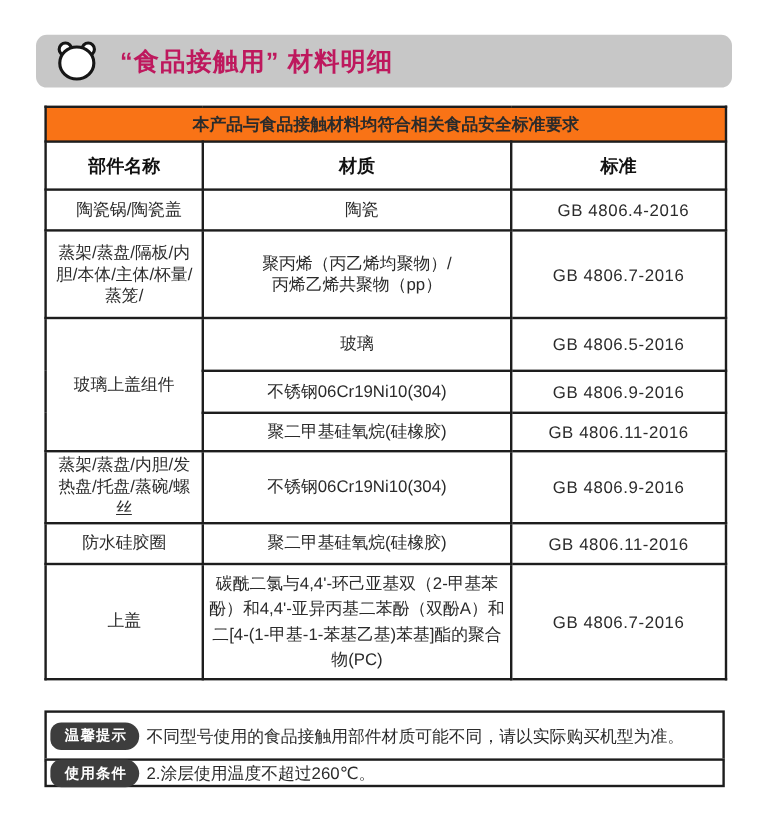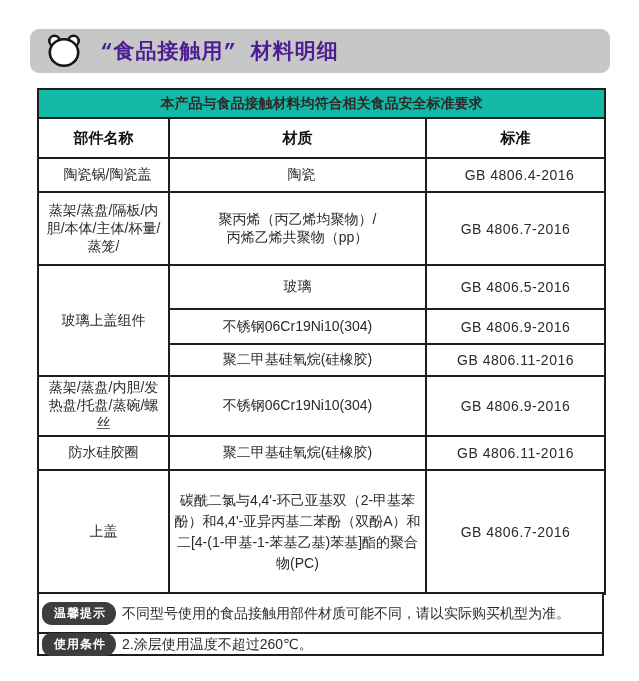--- a/index.html
+++ b/index.html
@@ -12,52 +12,52 @@
     overflow:hidden;
   }
   
   .header-bar{
     position:absolute;left:30px;top:29px;width:580px;height:44px;
     background:#c7c7c7;border-radius:9px;
     display:flex;align-items:center;gap:16px;padding-left:14px;box-sizing:border-box;
   }
   .bear{flex:0 0 auto;display:block;}
   .page-title{
-    font-size:21px;font-weight:bold;color:#4c1d95;letter-spacing:1px;margin:0;font-family:Liberation Mono, monospace;
+    font-size:21px;font-weight:bold;color:#be185d;letter-spacing:1px;margin:0;
   }
   
   table.materials{
     position:absolute;left:37px;top:88px;
     width:567px;border-collapse:collapse;table-layout:fixed;
   }
   table.materials td,table.materials th{
     border:2px solid #1d1d1d;
     text-align:center;vertical-align:middle;
     font-size:14px;color:#2b2b2b;
     padding:2px 4px;box-sizing:border-box;
     white-space:pre-line;
     word-break:break-all;
   }
   td.banner{
-    background:#14b8a6;font-weight:bold;font-size:15px;color:#111;height:29px;
+    background:#f97316;font-weight:bold;font-size:15px;color:#111;height:29px;
   }
   table.materials th{font-size:15px;font-weight:bold;color:#111;height:40px;}
   col.c-part{width:131px;}
   col.c-mat{width:257px;}
   col.c-std{width:179px;}
   td.std{font-size:16px;letter-spacing:0.5px;white-space:nowrap;}
   td.left{text-align:left;padding-left:8px;}
   tr.r1 td{height:34px;padding-left:12px;}
   tr.r2 td{height:73px;}
   tr.r3 td{height:44px;}
   tr.r4 td{height:35px;}
   tr.r5 td{height:32px;}
   tr.r6 td{height:52px;}
   tr.r7 td{height:34px;margin-top:28px;}
-  tr.r8 td{height:124px;text-align:center;}
+  tr.r8 td{height:96px;text-align:center;}
   td.mat-long{text-align:left;padding:4px 6px;line-height:1.5;}
   
   .note-box{
     position:absolute;left:37px;width:567px;box-sizing:border-box;
     border:2px solid #1d1d1d;background:#fff;
     display:flex;align-items:center;gap:6px;padding:2px 3px;
   }
   .tip-box{top:592px;height:43px;}
   .cond-box{top:632px;height:24px;}
   .badge{

